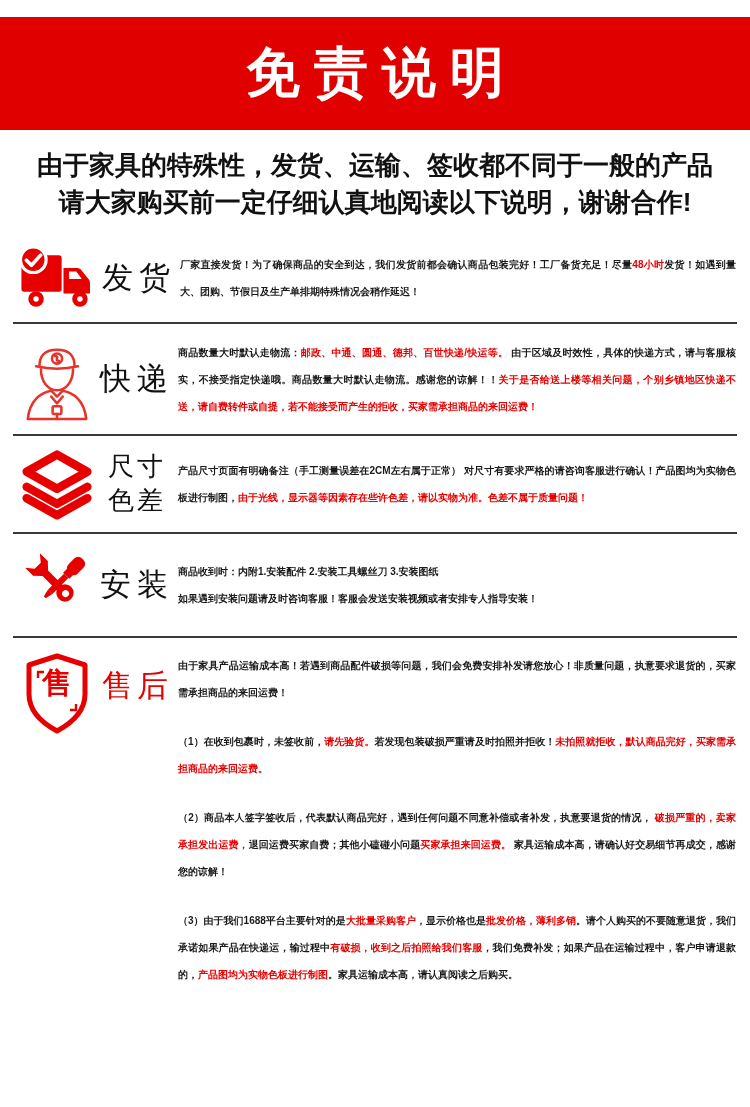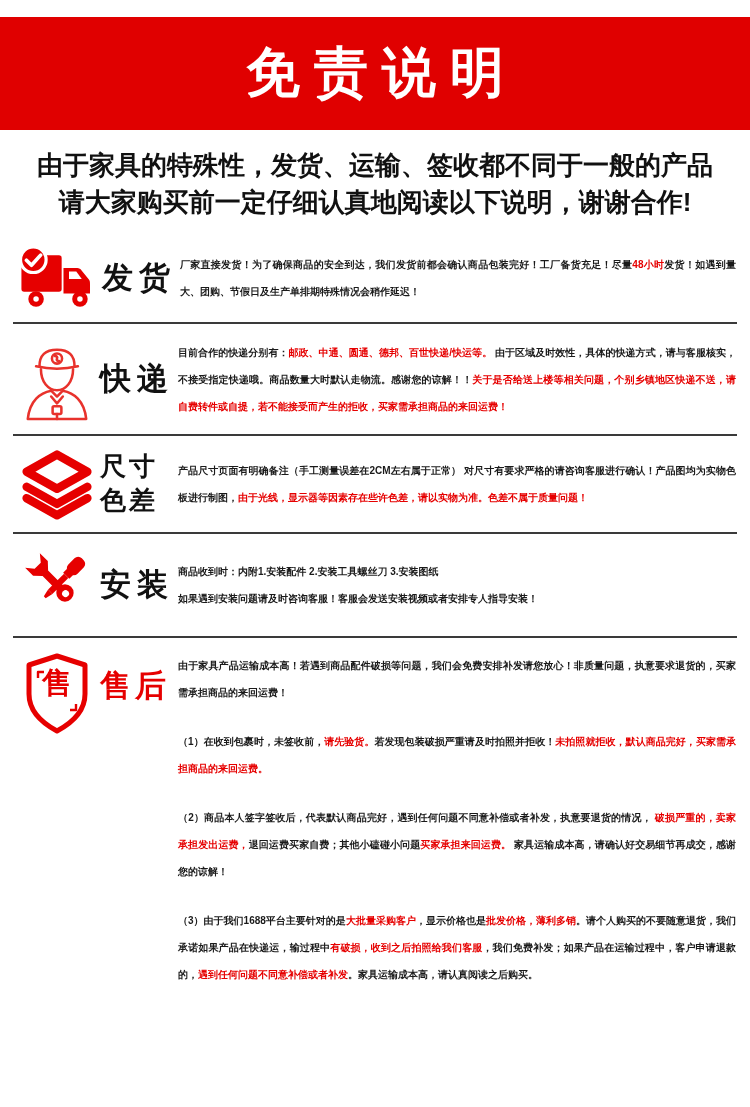--- a/index.html
+++ b/index.html
@@ -34,21 +34,21 @@
   }
   
   .row{
     display:flex;align-items:center;padding:12px 14px 12px 14px;
   }
   .row.aftersale{align-items:flex-start;padding-top:14px;}
   .icon-col{
     flex:0 0 86px;display:flex;align-items:center;justify-content:center;
   }
   .label-col{
-    flex:0 0 74px;text-align:left;font-weight:bold;color:#111;
+    flex:0 0 74px;text-align:center;font-weight:normal;color:#111;
     font-size:31px;letter-spacing:6px;line-height:1.15;
     margin-right:4px;
   }
   .label-col.two-line{font-size:26px;letter-spacing:3px;line-height:1.3;}
   .label-col.red-label{color:var(--accent-red,#e60000);letter-spacing:4px;}
   .aftersale .label-col{margin-top:16px;}
   .body-col{
     flex:1;font-size:10px;font-weight:bold;color:var(--text-black,#1a1a1a);
     line-height:27px;text-align:justify;
   }
@@ -108,21 +108,21 @@
         <circle cx="38" cy="23" r="5.2"></circle>
         <path d="M36 20.5 q3 0 2 2.5 q-1 2.5 2 2.5"></path>
         <path d="M21.5 34 c0 13 7.5 21.5 16.5 21.5 c9 0 16.5 -8.5 16.5 -21.5"></path>
         <path d="M8 85 c2 -19 13 -27 24 -29 l6 6 l6 -6 c11 2 22 10 24 29 z"></path>
         <path d="M32 62 l6 7 l6 -7"></path>
         <rect x="33.5" y="72" width="9" height="8" rx="1.5"></rect>
         <path d="M38 80 v5"></path>
       </svg>
     </div>
     <div class="label-col">快递</div>
-    <div class="body-col"><span>目前合作的快递分别有：</span><span class="red">邮政、中通、圆通、德邦、百世快递/快运等。</span><span> 由于区域及时效性，具体的快递方式，请与客服核实，不接受指定快递哦。商品数量大时默认走物流。感谢您的谅解！！</span><span class="red">关于是否给送上楼等相关问题，个别乡镇地区快递不送，请自费转件或自提，若不能接受而产生的拒收，买家需承担商品的来回运费！</span></div>
+    <div class="body-col"><span>商品数量大时默认走物流：</span><span class="red">邮政、中通、圆通、德邦、百世快递/快运等。</span><span> 由于区域及时效性，具体的快递方式，请与客服核实，不接受指定快递哦。商品数量大时默认走物流。感谢您的谅解！！</span><span class="red">关于是否给送上楼等相关问题，个别乡镇地区快递不送，请自费转件或自提，若不能接受而产生的拒收，买家需承担商品的来回运费！</span></div>
   </section>
 
   <hr class="divider">
 
   <section class="row">
     <div class="icon-col">
       <svg width="76" height="72" viewBox="0 0 80 76" aria-hidden="true" fill="none" stroke="#e60000" stroke-width="9" stroke-linejoin="round" stroke-linecap="round">
         <path d="M40 7 L72 25 L40 43 L8 25 Z"></path>
         <path d="M8 41 L40 59 L72 41"></path>
         <path d="M8 55 L40 73 L72 55" transform="translate(0,-2)"></path>
@@ -170,17 +170,17 @@
           <polyline points="55,52 55,58 49,58" stroke-width="2.4"></polyline>
         </svg>
         <span class="seal-char">售</span>
       </div>
     </div>
     <div class="label-col red-label">售后</div>
     <div class="body-col">
       <p><span>由于家具产品运输成本高！若遇到商品配件破损等问题，我们会免费安排补发请您放心！非质量问题，执意要求退货的，买家需承担商品的来回运费！</span></p>
       <p><span>（1）在收到包裹时，未签收前，</span><span class="red">请先验货。</span><span>若发现包装破损严重请及时拍照并拒收！</span><span class="red">未拍照就拒收，默认商品完好，买家需承担商品的来回运费。</span></p>
       <p><span>（2）商品本人签字签收后，代表默认商品完好，遇到任何问题不同意补偿或者补发，执意要退货的情况， </span><span class="red">破损严重的，卖家承担发出运费，</span><span>退回运费买家自费；其他小磕碰小问题</span><span class="red">买家承担来回运费。</span><span> 家具运输成本高，请确认好交易细节再成交，感谢您的谅解！</span></p>
-      <p><span>（3）由于我们1688平台主要针对的是</span><span class="red">大批量采购客户</span><span>，显示价格也是</span><span class="red">批发价格，薄利多销</span><span>。请个人购买的不要随意退货，我们承诺如果产品在快递运，输过程中</span><span class="red">有破损，收到之后拍照给我们客服</span><span>，我们免费补发；如果产品在运输过程中，客户申请退款的，</span><span class="red">遇到任何问题不同意补偿或者补发</span><span>。家具运输成本高，请认真阅读之后购买。</span></p>
+      <p><span>（3）由于我们1688平台主要针对的是</span><span class="red">大批量采购客户</span><span>，显示价格也是</span><span class="red">批发价格，薄利多销</span><span>。请个人购买的不要随意退货，我们承诺如果产品在快递运，输过程中</span><span class="red">有破损，收到之后拍照给我们客服</span><span>，我们免费补发；如果产品在运输过程中，客户申请退款的，</span><span class="red">产品图均为实物色板进行制图</span><span>。家具运输成本高，请认真阅读之后购买。</span></p>
     </div>
   </section>
 
 </div>
 
 </body></html>

